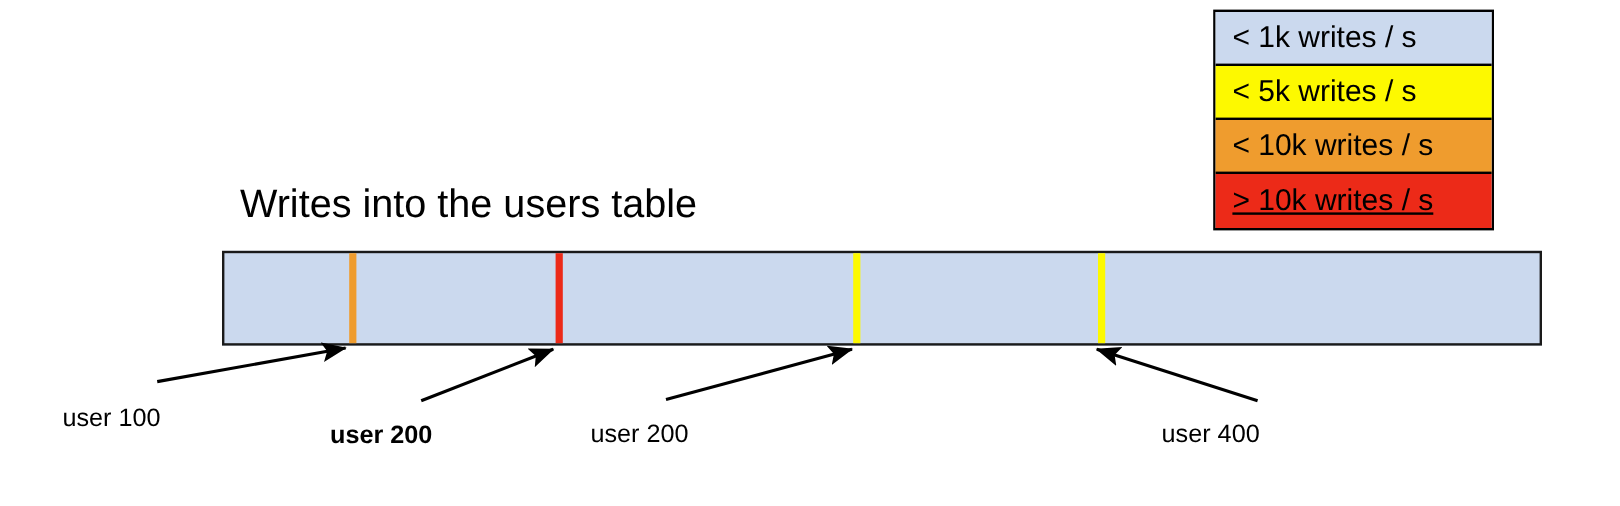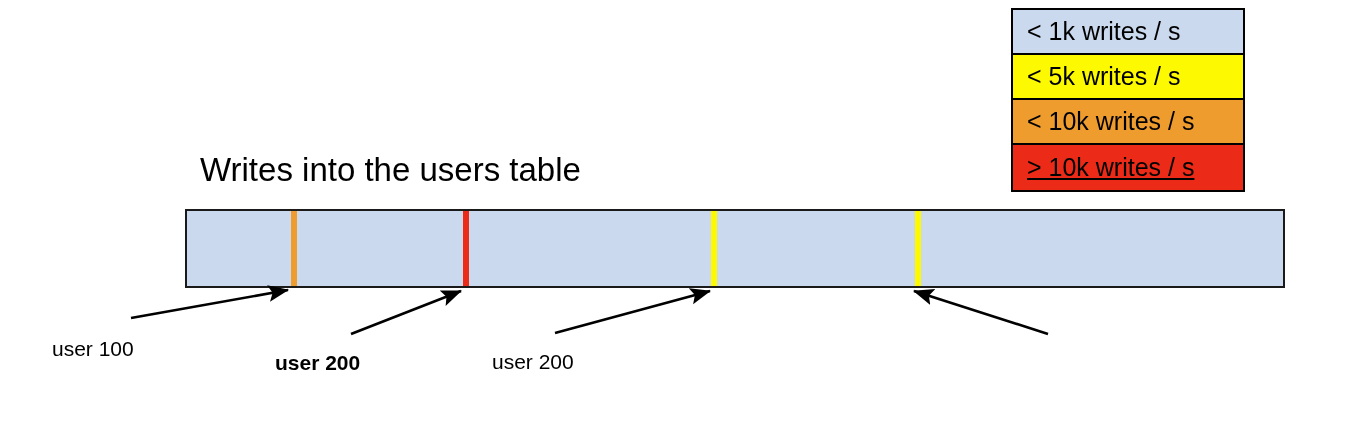--- a/index.html
+++ b/index.html
@@ -129,14 +129,15 @@
     </defs>
     <line x1="131" y1="318" x2="288" y2="290" stroke="#000000" stroke-width="2.6" marker-end="url(#ah)"></line>
     <line x1="351" y1="334" x2="461" y2="291" stroke="#000000" stroke-width="2.6" marker-end="url(#ah)"></line>
     <line x1="555" y1="333" x2="710" y2="291" stroke="#000000" stroke-width="2.6" marker-end="url(#ah)"></line>
     <line x1="1048" y1="334" x2="914" y2="291" stroke="#000000" stroke-width="2.6" marker-end="url(#ah)"></line>
   </svg>
 
   <div class="user-label" style="left:52px; top:337px;">user 100</div>
   <div class="user-label" style="left:275px; top:351px;font-weight:bold;">user 200</div>
   <div class="user-label" style="left:492px; top:350px;">user 200</div>
+  <div class="user-label" style="left:968px; top:350px;">user 400</div>
 
 </div>
 
 </body></html>

